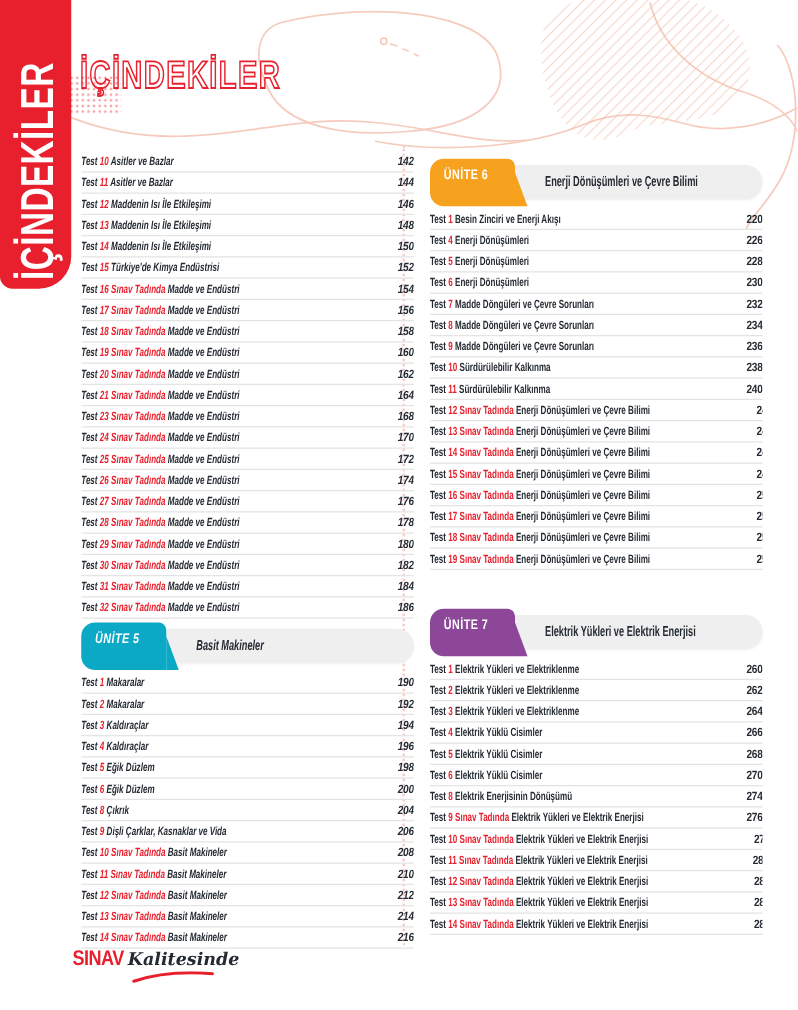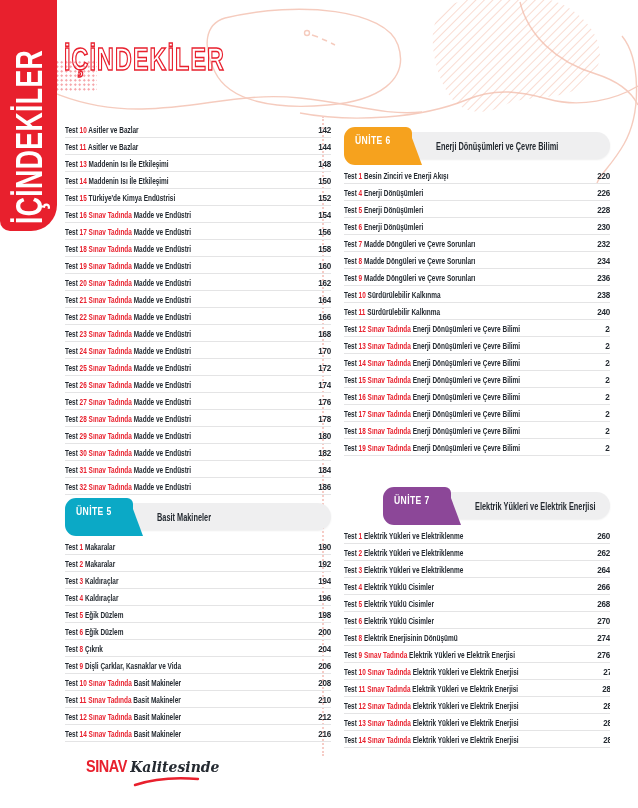--- a/index.html
+++ b/index.html
@@ -32,21 +32,21 @@
     -webkit-text-stroke:1.5px #e8212f;
     transform:scaleX(0.75);transform-origin:0 0;
   }
   .dots{
     position:absolute;left:55px;top:60px;width:42px;height:32px;z-index:1;
     background-image:radial-gradient(#ef6a71 1px,transparent 1.25px);
     background-size:4.5px 4.5px;opacity:.65;
   }
   
   .col{position:absolute;width:266px;z-index:2;}
-  .col-left{left:65px;top:121px;}
+  .col-left{left:65px;top:121px;font-style:italic;}
   .col-right{left:344px;top:124px;}
   .col-sep{
     position:absolute;left:322px;top:116px;height:640px;width:0;
     border-left:2px dotted #f6ccc6;z-index:1;
   }
   
   .row{
     display:flex;justify-content:space-between;align-items:center;
     height:16px;border-bottom:1px solid #e4e4e5;overflow:hidden;
   }
@@ -73,21 +73,21 @@
   .unit-label>span{display:inline-block;transform:scaleX(0.78);transform-origin:0 50%;letter-spacing:0.5px;}
   .unit-label::after{
     content:"";position:absolute;left:100%;bottom:0;width:0;height:0;
     border-bottom:27px solid var(--c);border-right:10px solid transparent;
   }
   .unit-title{
     margin-left:24px;font-weight:bold;font-size:11.5px;color:#242a31;
     white-space:nowrap;transform:scaleX(0.64);transform-origin:0 50%;
   }
   
-  .footer{position:absolute;left:58px;top:757px;z-index:2;height:30px;margin-left:28px;}
+  .footer{position:absolute;left:58px;top:757px;z-index:2;height:30px;}
   .footer-sinav{
     display:inline-block;color:#e8202d;font-weight:bold;font-size:17px;
     letter-spacing:-0.5px;transform:scaleX(0.85);transform-origin:0 50%;
   }
   .footer-kalite{
     display:inline-block;margin-left:-4px;font-family:"DejaVu Serif","Liberation Serif",serif;
     font-style:italic;font-weight:bold;font-size:14px;color:#242a31;
   }
   .swoosh{position:absolute;left:46px;top:20px;}
 </style>
@@ -127,20 +127,24 @@
   <div>
       <div class="row">
         <span class="rowtext"><span>Test</span> <span class="n">10</span> <span>Asitler ve Bazlar</span></span>
         <span class="pg">142</span>
       </div>
       <div class="row">
         <span class="rowtext"><span>Test</span> <span class="n">11</span> <span>Asitler ve Bazlar</span></span>
         <span class="pg">144</span>
       </div>
       <div class="row">
+        <span class="rowtext"><span>Test</span> <span class="n">12</span> <span>Maddenin Isı İle Etkileşimi</span></span>
+        <span class="pg">146</span>
+      </div>
+      <div class="row">
         <span class="rowtext"><span>Test</span> <span class="n">13</span> <span>Maddenin Isı İle Etkileşimi</span></span>
         <span class="pg">148</span>
       </div>
       <div class="row">
         <span class="rowtext"><span>Test</span> <span class="n">14</span> <span>Maddenin Isı İle Etkileşimi</span></span>
         <span class="pg">150</span>
       </div>
       <div class="row">
         <span class="rowtext"><span>Test</span> <span class="n">15</span> <span>Türkiye'de Kimya Endüstrisi</span></span>
         <span class="pg">152</span>
@@ -161,24 +165,20 @@
         <span class="rowtext"><span>Test</span> <span class="n">19</span> <span class="tag">Sınav Tadında</span> <span>Madde ve Endüstri</span></span>
         <span class="pg">160</span>
       </div>
       <div class="row">
         <span class="rowtext"><span>Test</span> <span class="n">20</span> <span class="tag">Sınav Tadında</span> <span>Madde ve Endüstri</span></span>
         <span class="pg">162</span>
       </div>
       <div class="row">
         <span class="rowtext"><span>Test</span> <span class="n">21</span> <span class="tag">Sınav Tadında</span> <span>Madde ve Endüstri</span></span>
         <span class="pg">164</span>
-      </div>
-      <div class="row">
-        <span class="rowtext"><span>Test</span> <span class="n">22</span> <span class="tag">Sınav Tadında</span> <span>Madde ve Endüstri</span></span>
-        <span class="pg">166</span>
       </div>
       <div class="row">
         <span class="rowtext"><span>Test</span> <span class="n">23</span> <span class="tag">Sınav Tadında</span> <span>Madde ve Endüstri</span></span>
         <span class="pg">168</span>
       </div>
       <div class="row">
         <span class="rowtext"><span>Test</span> <span class="n">24</span> <span class="tag">Sınav Tadında</span> <span>Madde ve Endüstri</span></span>
         <span class="pg">170</span>
       </div>
       <div class="row">
@@ -257,20 +257,24 @@
         <span class="rowtext"><span>Test</span> <span class="n">10</span> <span class="tag">Sınav Tadında</span> <span>Basit Makineler</span></span>
         <span class="pg">208</span>
       </div>
       <div class="row">
         <span class="rowtext"><span>Test</span> <span class="n">11</span> <span class="tag">Sınav Tadında</span> <span>Basit Makineler</span></span>
         <span class="pg">210</span>
       </div>
       <div class="row">
         <span class="rowtext"><span>Test</span> <span class="n">12</span> <span class="tag">Sınav Tadında</span> <span>Basit Makineler</span></span>
         <span class="pg">212</span>
+      </div>
+      <div class="row">
+        <span class="rowtext"><span>Test</span> <span class="n">13</span> <span class="tag">Sınav Tadında</span> <span>Basit Makineler</span></span>
+        <span class="pg">214</span>
       </div>
       <div class="row">
         <span class="rowtext"><span>Test</span> <span class="n">14</span> <span class="tag">Sınav Tadında</span> <span>Basit Makineler</span></span>
         <span class="pg">216</span>
       </div>
     </div>
 </div>
 
 <div class="col col-right">
   <div class="unit" style="--c: #f6a21e;">
@@ -342,21 +346,21 @@
       </div>
       <div class="row">
         <span class="rowtext"><span>Test</span> <span class="n">18</span> <span class="tag">Sınav Tadında</span> <span>Enerji Dönüşümleri ve Çevre Bilimi</span></span>
         <span class="pg">254</span>
       </div>
       <div class="row">
         <span class="rowtext"><span>Test</span> <span class="n">19</span> <span class="tag">Sınav Tadında</span> <span>Enerji Dönüşümleri ve Çevre Bilimi</span></span>
         <span class="pg">256</span>
       </div>
     </div>
-  <div class="unit" style="margin-top: 36px; margin-left: 39px; --c: #8c4798;">
+  <div class="unit" style="margin-top: 36px; --c: #8c4798;">
     <div class="unit-label">
       <span>ÜNİTE 7</span>
     </div>
     <div class="unit-title">Elektrik Yükleri ve Elektrik Enerjisi</div>
   </div>
   <div>
       <div class="row">
         <span class="rowtext"><span>Test</span> <span class="n">1</span> <span>Elektrik Yükleri ve Elektriklenme</span></span>
         <span class="pg">260</span>
       </div>

